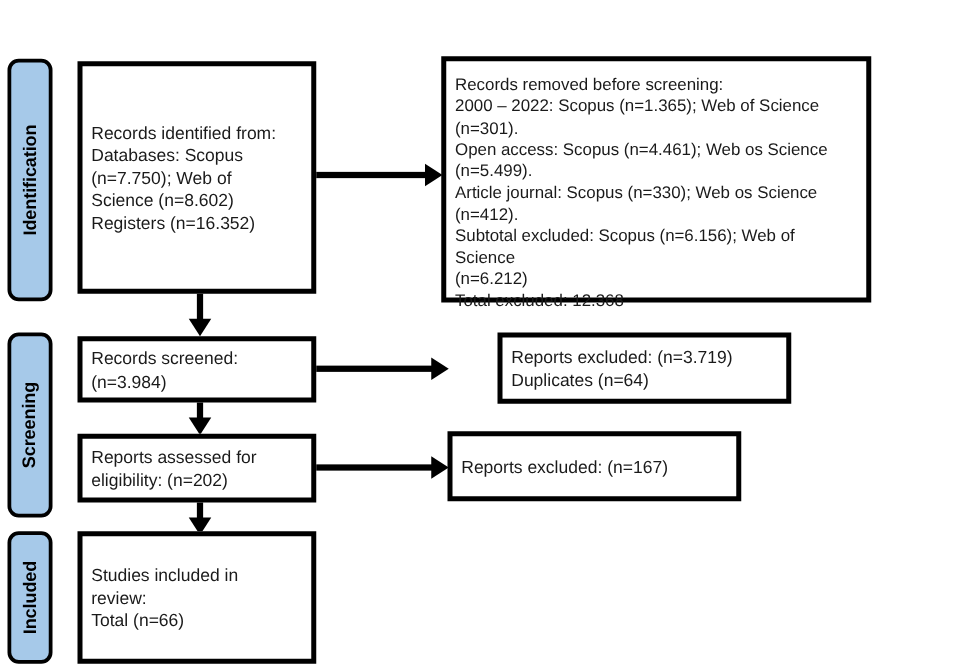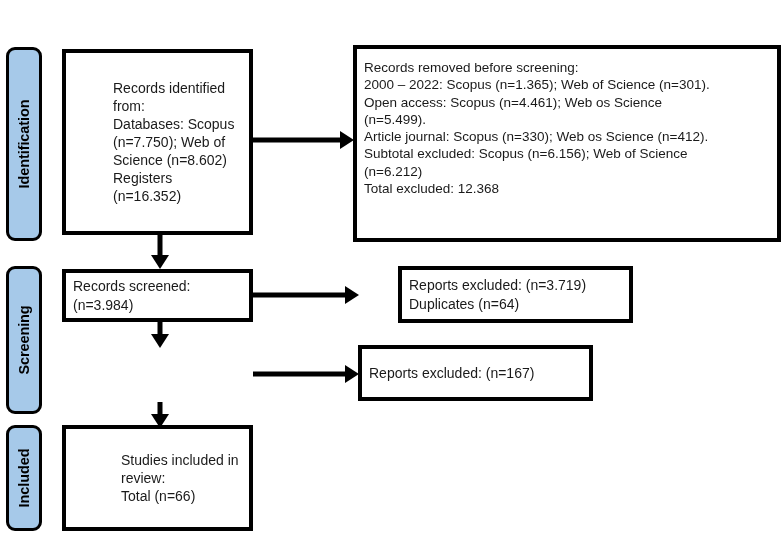--- a/index.html
+++ b/index.html
@@ -140,29 +140,29 @@
   </div>
 
   <div class="stage" style="left:6px; top:266px; width:36px; height:148px;">
     <div class="stage-text">Screening</div>
   </div>
 
   <div class="stage" style="left:6px; top:425px; width:36px; height:106px;">
     <div class="stage-text">Included</div>
   </div>
 
-  <div class="box" style="left:62px; top:49px; width:191px; height:186px;padding-left:40px;">
+  <div class="box" style="left:62px; top:49px; width:191px; height:186px;">
     <div class="box-text">Records identified from:
 Databases: Scopus
 (n=7.750); Web of
 Science (n=8.602)
 Registers (n=16.352)</div>
   </div>
 
-  <div class="box top-align" style="left:353px; top:45px; width:428px; height:197px;">
+  <div class="box top-align" style="left:353px; top:45px; width:344px; height:197px;">
     <div class="box-text dense">Records removed before screening:
 2000 – 2022: Scopus (n=1.365); Web of Science (n=301).
 Open access: Scopus (n=4.461); Web os Science
 (n=5.499).
 Article journal: Scopus (n=330); Web os Science (n=412).
 Subtotal excluded: Scopus (n=6.156); Web of Science
 (n=6.212)
 Total excluded: 12.368</div>
   </div>
 
@@ -189,34 +189,38 @@
   <div class="arrow-h" style="left:253px; top:286px; width:106px; height:18px;">
     <div class="shaft" style="width:95px;"></div>
     <div class="head"></div>
   </div>
 
   <div class="arrow-v" style="left:151px; top:322px; width:18px; height:26px;">
     <div class="shaft" style="height:15px;"></div>
     <div class="head"></div>
   </div>
 
+  <div class="box" style="left:62px; top:347px; width:191px; height:55px;">
+    <div class="box-text">Reports assessed for
+eligibility: (n=202)</div>
+  </div>
 
   <div class="box" style="left:358px; top:345px; width:235px; height:56px;">
     <div class="box-text">Reports excluded: (n=167)</div>
   </div>
 
   <div class="arrow-h" style="left:253px; top:365px; width:106px; height:18px;">
     <div class="shaft" style="width:95px;"></div>
     <div class="head"></div>
   </div>
 
   <div class="arrow-v" style="left:151px; top:402px; width:18px; height:26px;">
     <div class="shaft" style="height:15px;"></div>
     <div class="head"></div>
   </div>
 
-  <div class="box" style="left:62px; top:425px; width:191px; height:106px;padding-left:48px;">
+  <div class="box" style="left:62px; top:425px; width:191px; height:106px;">
     <div class="box-text">Studies included in
 review:
 Total (n=66)</div>
   </div>
 
 </div>
 
 </body></html>

